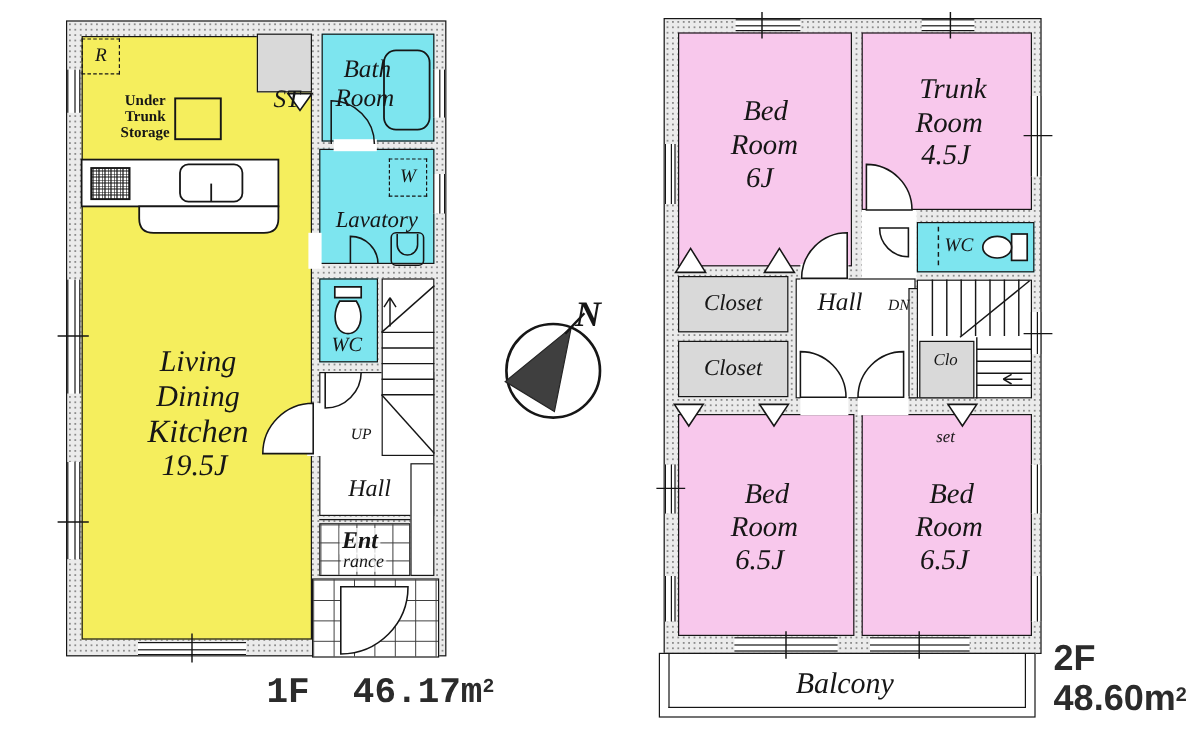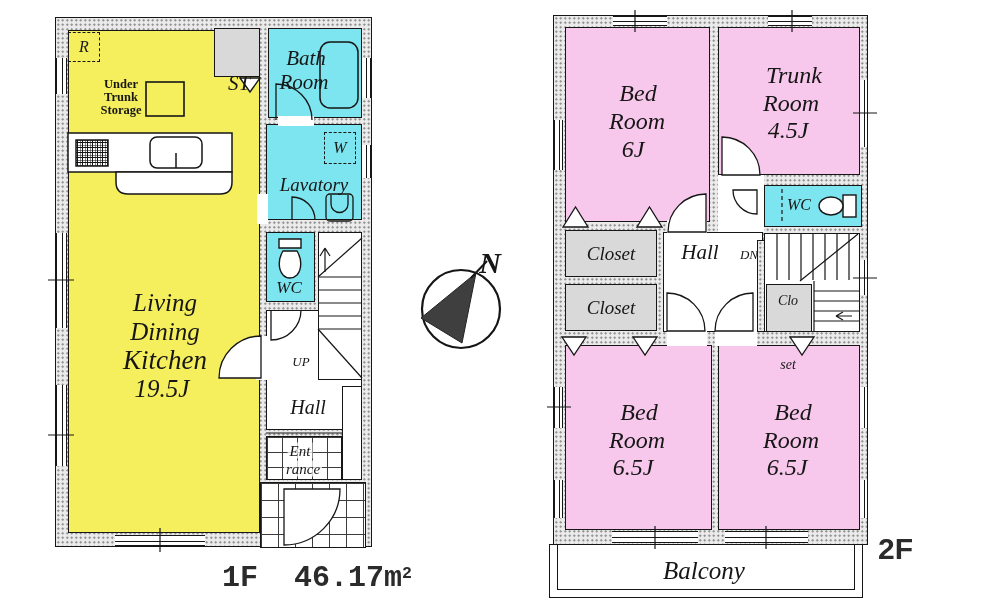--- a/index.html
+++ b/index.html
@@ -197,21 +197,21 @@
   <div class="lbl lbl-up" style="left:121px;top:84px;font-size:12.5px;">Under</div>
   <div class="lbl lbl-up" style="left:121px;top:97px;font-size:12.5px;">Trunk</div>
   <div class="lbl lbl-up" style="left:121px;top:110px;font-size:12.5px;">Storage</div>
   <div class="lbl" style="left:306px;top:58px;font-size:21px;">Bath</div>
   <div class="lbl" style="left:304px;top:82px;font-size:21px;">Room</div>
   <div class="lbl" style="left:340px;top:148px;font-size:16px;">W</div>
   <div class="lbl" style="left:314px;top:184px;font-size:19px;">Lavatory</div>
   <div class="lbl" style="left:289px;top:287px;font-size:17px;">WC</div>
   <div class="lbl" style="left:301px;top:361px;font-size:13px;">UP</div>
   <div class="lbl" style="left:308px;top:407px;font-size:20px;">Hall</div>
-  <div class="lbl" style="left:300px;top:451px;font-size:15px;"><span class="halo">Ent</span></div>
+  <div class="lbl" style="left:300px;top:451px;font-size:20px;font-weight:bold;"><span class="halo">Ent</span></div>
   <div class="lbl" style="left:303px;top:469px;font-size:15px;"><span class="halo">rance</span></div>
   <div class="lbl" style="left:165px;top:302px;font-size:25px;">Living</div>
   <div class="lbl" style="left:165px;top:331px;font-size:25px;">Dining</div>
   <div class="lbl" style="left:165px;top:360px;font-size:27px;">Kitchen</div>
   <div class="lbl" style="left:162px;top:388px;font-size:25px;">19.5J</div>
 
   <div class="area-lbl" style="left:222px;top:561px;font-family:Liberation Mono, monospace;">
     <span>1F</span>&nbsp;&nbsp;<span>46.17</span><span>m</span><sup>2</sup>
   </div>
 
@@ -232,16 +232,19 @@
   <div class="lbl" style="left:637px;top:440px;font-size:24px;">Room</div>
   <div class="lbl" style="left:633px;top:467px;font-size:24px;">6.5J</div>
   <div class="lbl" style="left:793px;top:412px;font-size:24px;">Bed</div>
   <div class="lbl" style="left:791px;top:440px;font-size:24px;">Room</div>
   <div class="lbl" style="left:787px;top:467px;font-size:24px;">6.5J</div>
   <div class="lbl" style="left:704px;top:570px;font-size:25px;">Balcony</div>
 
   <div class="area-lbl" style="left:878px;top:532px;">
     <span>2F</span>
   </div>
+  <div class="area-lbl" style="left:878px;top:566px;">
+    <span>48.60</span><span>m</span><sup>2</sup>
+  </div>
 
   <div class="lbl" style="left:490px;top:263px;font-size:30px;font-weight:700;">N</div>
 
 </div>
 
 </body></html>

